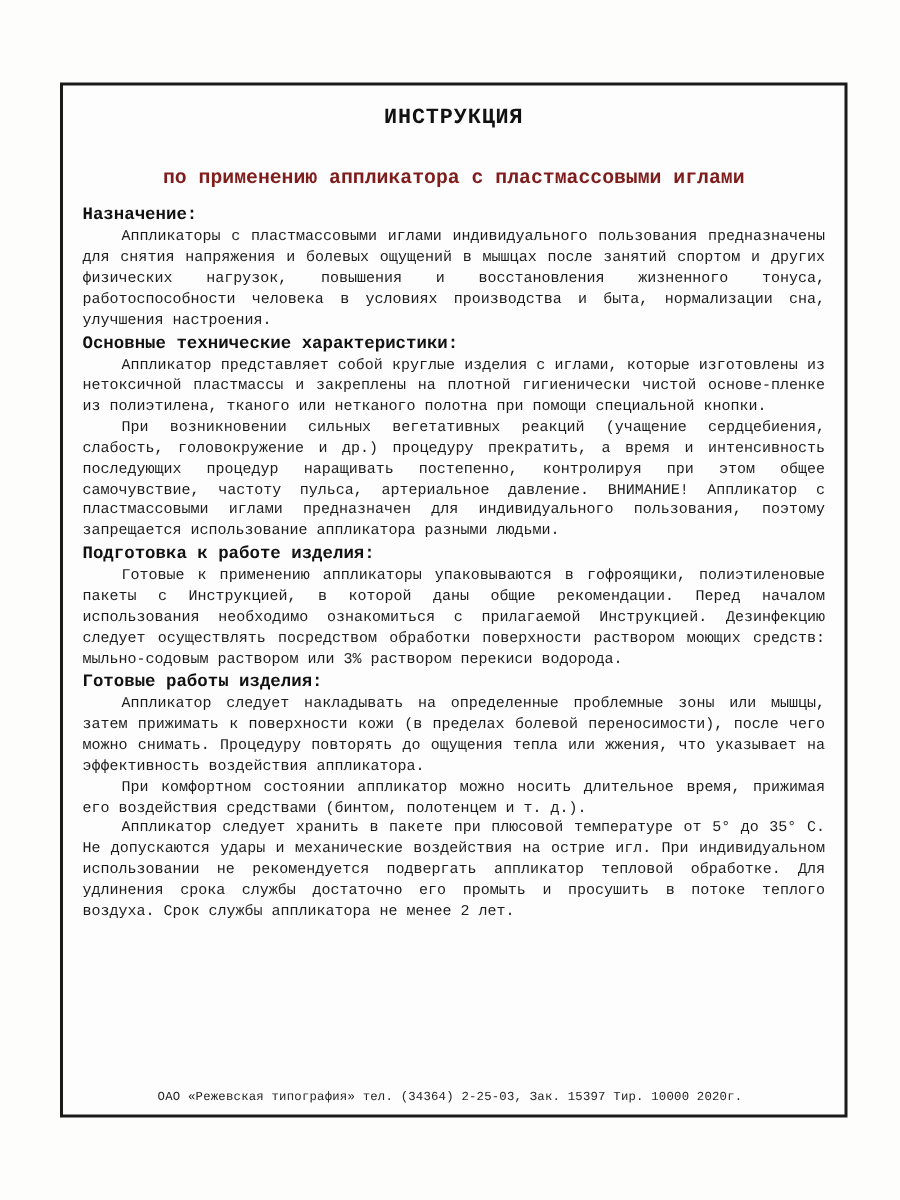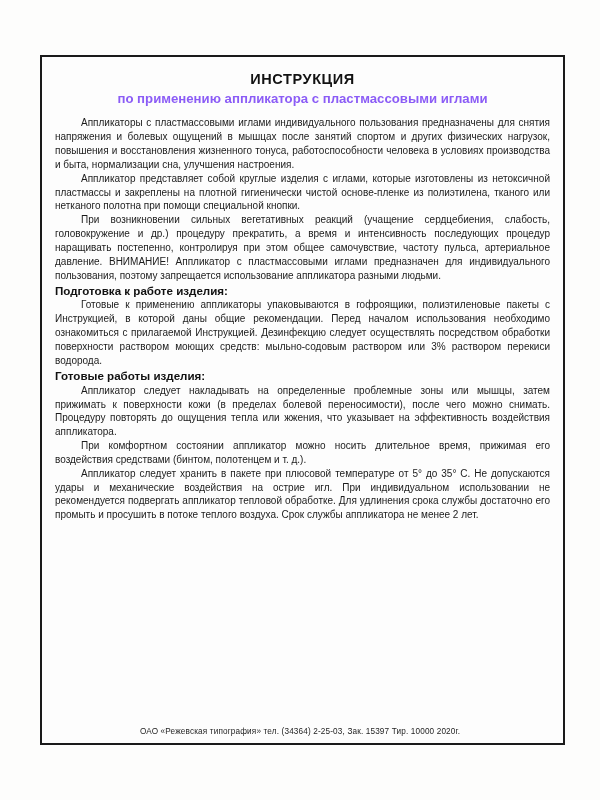--- a/index.html
+++ b/index.html
@@ -14,20 +14,21 @@
     font-family: "Liberation Sans", "DejaVu Sans", sans-serif;
     color: #1c1c1c;
     overflow: hidden;
   }
 
   .page {
     position: relative;
     width: 556px;
     height: 800px;
     background: #fdfdfc;
+    font-family: Liberation Mono, monospace;
   }
 
   
   .frame {
     position: absolute;
     left: 40px;
     top: 55px;
     width: 525px;
     height: 690px;
     border: 2px solid #1a1a1a;
@@ -44,22 +45,22 @@
     font-size: 14.5px;
     font-weight: bold;
     letter-spacing: 0.6px;
     line-height: 1.35;
     color: #121212;
   }
   .title-sub {
     font-size: 13.2px;
     font-weight: bold;
     line-height: 1.35;
-    margin-top: 0;
-    color: #8b5cf6;
+    margin-top: 20px;
+    color: #7f1d1d;
   }
 
   .section {
     margin: 0;
   }
   .heading {
     font-size: 11.6px;
     font-weight: bold;
     line-height: 1.38;
     color: #111;
@@ -98,24 +99,26 @@
 
 <div class="page">
   <div class="frame">
 
     <div class="title-block">
       <div class="title-main">ИНСТРУКЦИЯ</div>
       <div class="title-sub">по применению аппликатора с пластмассовыми иглами</div>
     </div>
 
     <div class="section">
+      <div class="heading">Назначение:</div>
       <p class="para last-line-natural">Аппликаторы с пластмассовыми иглами индивидуального пользования предназначены для снятия напряжения и болевых ощущений в мышцах после занятий спортом и других физических нагрузок, повышения и восстановления жизненного тонуса, работоспособности человека в условиях производства и быта, нормализации сна, улучшения настроения.</p>
     </div>
 
     <div class="section">
+      <div class="heading">Основные технические характеристики:</div>
       <p class="para last-line-natural">Аппликатор представляет собой круглые изделия с иглами, которые изготовлены из нетоксичной пластмассы и закреплены на плотной гигиенически чистой основе-пленке из полиэтилена, тканого или нетканого полотна при помощи специальной кнопки.</p>
     </div>
 
     <div class="section">
       <p class="para last-line-natural">При возникновении сильных вегетативных реакций (учащение сердцебиения, слабость, головокружение и др.) процедуру прекратить, а время и интенсивность последующих процедур наращивать постепенно, контролируя при этом общее самочувствие, частоту пульса, артериальное давление. ВНИМАНИЕ! Аппликатор с пластмассовыми иглами предназначен для индивидуального пользования, поэтому запрещается использование аппликатора разными людьми.</p>
     </div>
 
     <div class="section">
       <div class="heading">Подготовка к работе изделия:</div>
       <p class="para last-line-natural">Готовые к применению аппликаторы упаковываются в гофроящики, полиэтиленовые пакеты с Инструкцией, в которой даны общие рекомендации. Перед началом использования необходимо ознакомиться с прилагаемой Инструкцией. Дезинфекцию следует осуществлять посредством обработки поверхности раствором моющих средств: мыльно-содовым раствором или 3% раствором перекиси водорода.</p>

